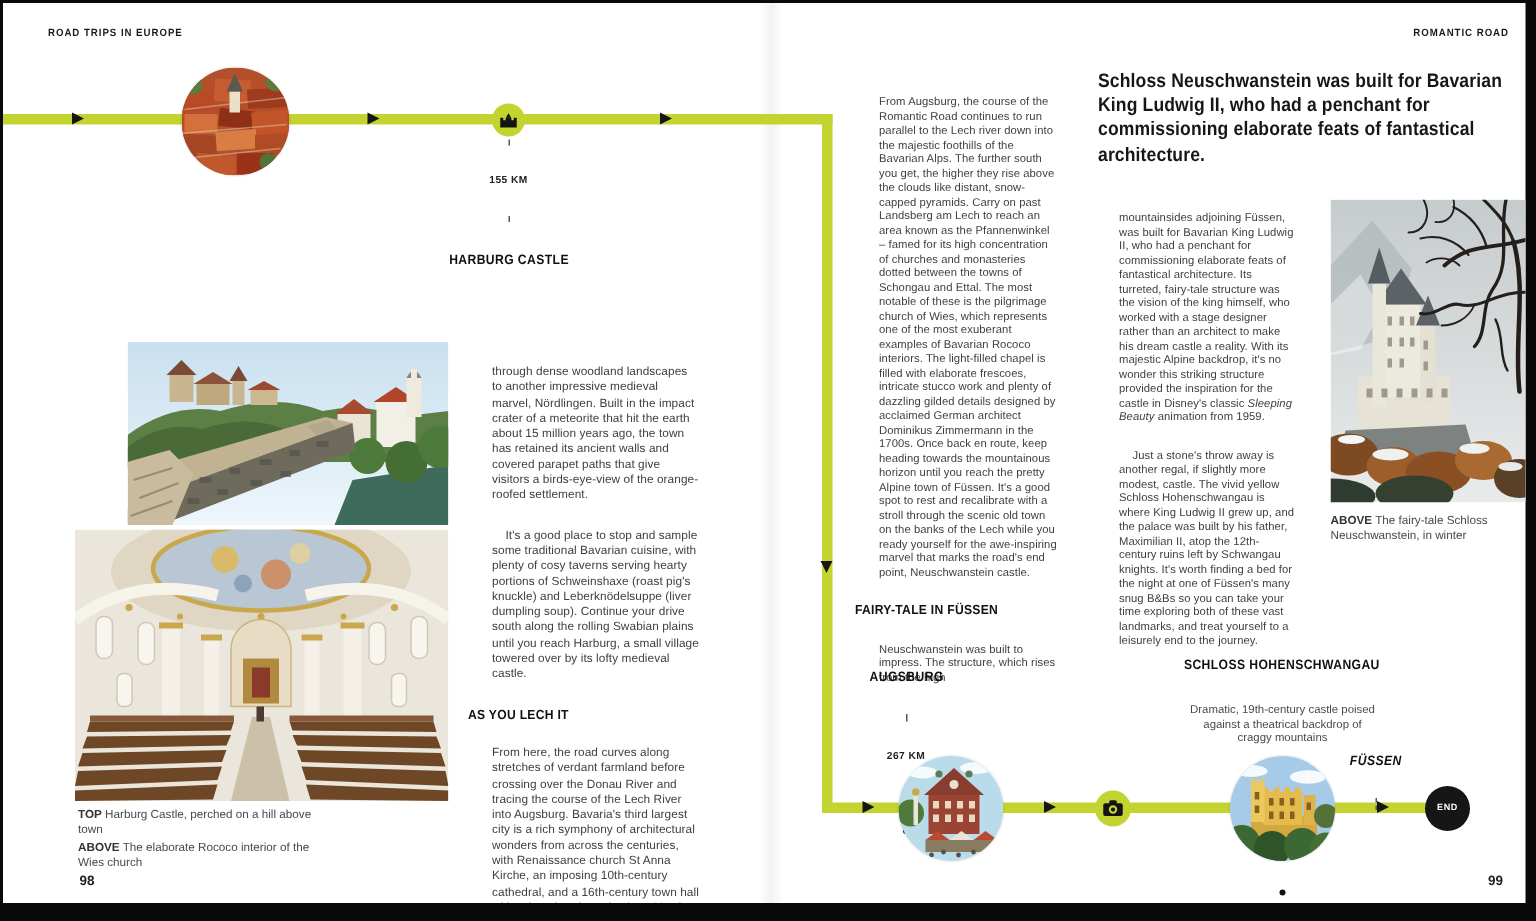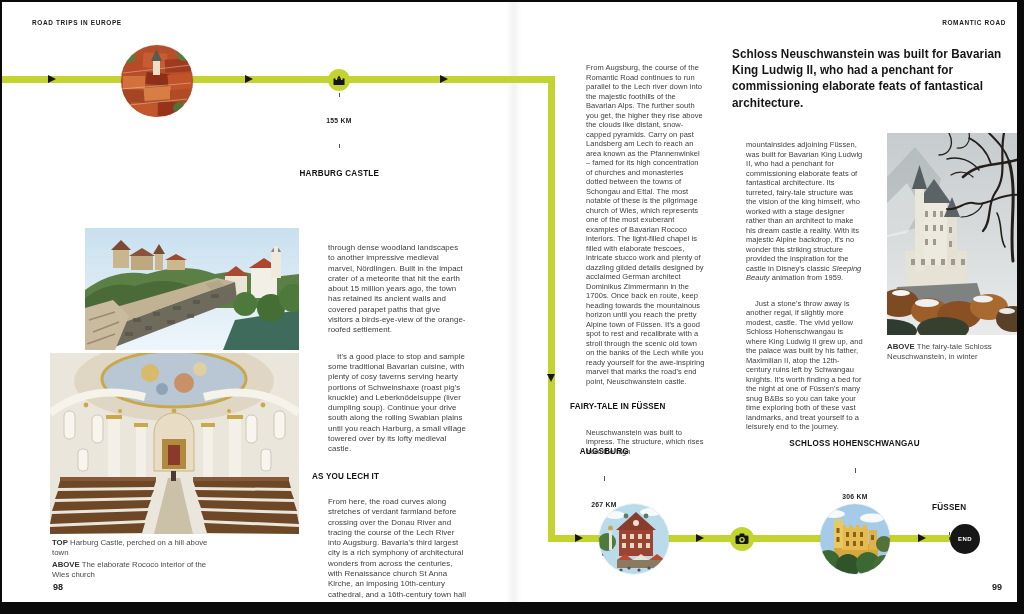--- a/index.html
+++ b/index.html
@@ -365,20 +365,21 @@
       <svg width="16" height="16" viewBox="0 0 16 16">
         <rect x="1.5" y="4.5" width="13" height="8.5" rx="1.4" fill="#141414"></rect>
         <rect x="5.5" y="2.5" width="5" height="3" rx="1" fill="#141414"></rect>
         <circle cx="8" cy="8.7" r="2.8" fill="#c3d430"></circle>
         <circle cx="8" cy="8.7" r="1.4" fill="#141414"></circle>
       </svg>
     </div>
 
     <div class="abs stop" style="left:783px;top:436px;width:140px;">
       <div class="tl-title">SCHLOSS HOHENSCHWANGAU</div>
+      <div class="tl-desc" style="width:128px;">Dramatic, 19th-century castle poised against a theatrical backdrop of craggy mountains</div>
       <div class="vdash" style="height:5px;"></div>
       <div class="km">306 KM</div>
       <div class="vdash" style="height:4px;"></div>
       <div class="dot"></div>
     </div>
     <div class="abs circle-photo" style="left:818px;top:502px;width:70px;height:70px;">
       <svg width="70" height="70" viewBox="0 0 70 70">
         <rect width="70" height="70" fill="#a6cbe8"></rect>
         <ellipse cx="14" cy="10" rx="11" ry="4" fill="#ffffff" opacity=".9"></ellipse>
         <ellipse cx="52" cy="14" rx="12" ry="4.5" fill="#ffffff" opacity=".9"></ellipse>
@@ -409,21 +410,21 @@
           <rect x="51" y="31" width="3" height="5"></rect>
         </g>
         <circle cx="8" cy="58" r="12" fill="#3c6833"></circle>
         <circle cx="28" cy="62" r="12" fill="#2f5429"></circle>
         <circle cx="48" cy="60" r="12" fill="#3c6833"></circle>
         <circle cx="64" cy="62" r="11" fill="#466f35"></circle>
         <circle cx="64" cy="40" r="8" fill="#55713a"></circle>
       </svg>
     </div>
 
-    <div class="abs stop" style="left:912px;top:500px;width:70px;">
+    <div class="abs stop" style="left:880px;top:500px;width:70px;font-style:italic;">
       <div class="tl-title">FÜSSEN</div>
       <div class="vdash" style="height:8px;"></div>
     </div>
     <div class="abs end-circle" style="left:948px;top:522px;width:30px;height:30px;">END</div>
 
     <div class="abs pagenum" style="left:990px;top:580px;">99</div>
   </div>
 </div>
 
 </body></html>

